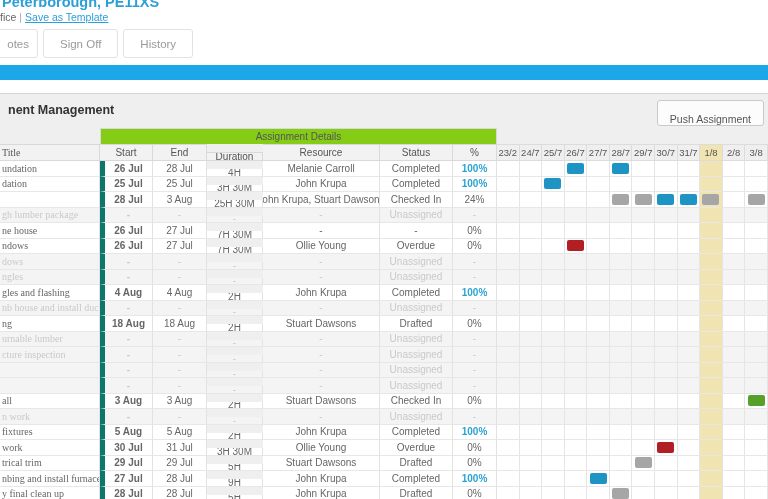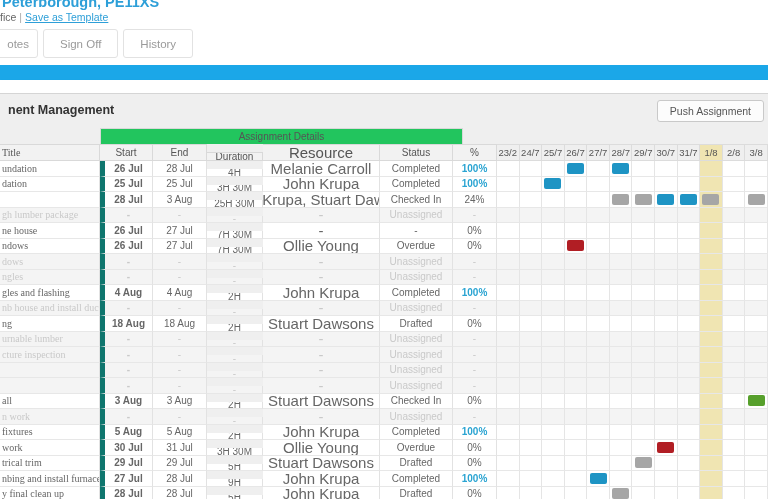--- a/index.html
+++ b/index.html
@@ -22,43 +22,43 @@
 
   
   .blue-bar { height:15px; background:var(--brand-blue,#1ba7e8); }
   .white-strip { height:14px; background:#fff; border-bottom:1px solid #d5d5d5;
     box-shadow:0 1px 2px rgba(0,0,0,.07); }
 
   
   .panel { position:relative; height:411px; background:var(--panel-bg,#efefef); }
   .panel-head { position:relative; height:34px; }
   .section-title { position:absolute; left:0; top:9px; font-size:12.5px; font-weight:bold; color:#333;padding-left:8px; }
-  .push-btn { position:absolute; right:4px; top:6px; height:22px; padding:4px 12px;
+  .push-btn { position:absolute; right:4px; top:6px; height:22px; padding:12px 12px;
     background:#fcfcfc; border:1px solid #c9c9c9; border-radius:3px; color:#555;
     font-size:10.5px; cursor:pointer; font-family:inherit; }
 
   
   .gantt { position:relative; width:768px; font-size:10px; color:#666; }
   .grow, .hrow { display:flex; width:768px; }
   .hrow { height:17px; }
   .grow { height:15.5px; }
   .cell, .tcell, .hcell { flex:0 0 auto; display:flex; align-items:center; justify-content:center;
     border-right:1px solid #e2e2e2; border-bottom:1px solid #e7e7e7; overflow:hidden;
     white-space:nowrap; background:#fff; }
   .hcell { background:#f2f2f2; border-color:#d9d9d9; color:#555; border-top:1px solid #d9d9d9; }
   .c-title { width:100px; justify-content:flex-start; padding-left:2px; border-left:none;font-family:Liberation Serif, serif; }
   .c-start { width:53px; } .c-end { width:54px; } .c-duration { width:56px;margin-top:8px; }
-  .c-resource { width:117px; font-size:15px; } .c-status { width:73px; } .c-pct { width:44px; }
+  .c-resource { width:117px; font-size:10px; } .c-status { width:73px; } .c-pct { width:44px; }
   .first-detail { border-left:5px solid #0f766e;font-weight:bold; }
   .tcell { width:22.58px; border-right:1px solid #e5e5e5; background:#fff; }
   .thead-cell { background:transparent; border-color:#dcdcdc; border-top:1px solid #dcdcdc;
     color:#555; font-size:9.5px; }
   .spacer { background:transparent; border:none; }
   .sp-title { width:100px; } .sp-right { flex:1; }
-  .group-cell { width:363px; height:16px; background:#22c55e; border:1px solid #d9d9d9;
+  .group-cell { width:397px; height:16px; background:#84cc16; border:1px solid #d9d9d9;
     border-bottom:none; display:flex; align-items:center; justify-content:center;
     color:#555; font-size:10px;text-align:right; }
   .grp-row { height:16px; }
 
   .muted .cell, .muted .tcell { background:#f4f4f4; color:var(--muted-text,#c9c9c9); }
   .today, .muted .today { background:var(--today-bg,#f0e5b2) !important; }
   .pct-blue { color:var(--pct-blue,#2aa4d2); font-weight:bold; }
   .bar { width:17px; height:11px; border-radius:2px; }
 </style>
 </head>

